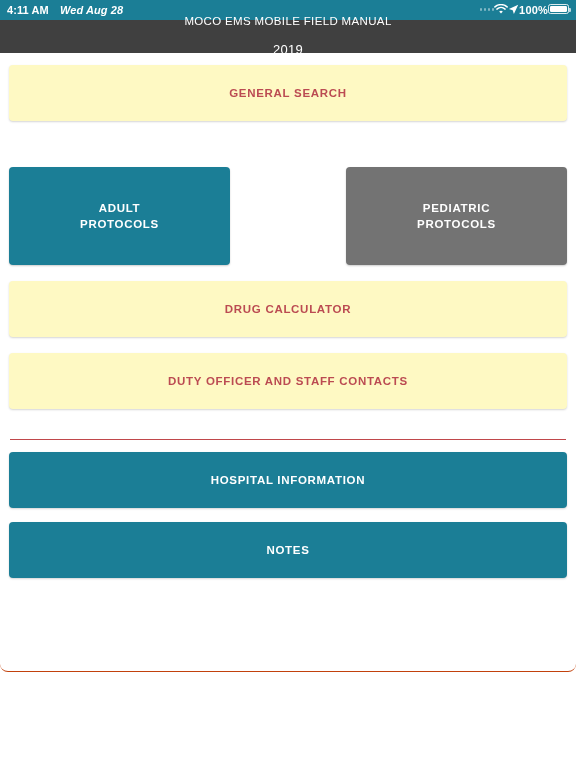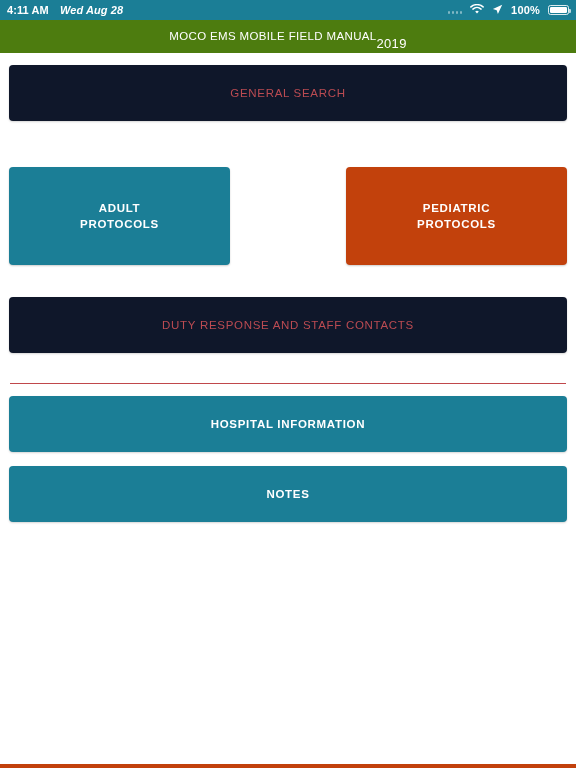--- a/index.html
+++ b/index.html
@@ -4,40 +4,41 @@
 <style>
   * { margin:0; padding:0; box-sizing:border-box; }
   html, body {
     width:576px; height:768px;
     background:#ffffff;
     font-family:"Liberation Sans", sans-serif;
     overflow:hidden;
   }
   #app {
     position:relative;
-    width:576px; height:768px;
+    width:576px; height:672px;
     background:#ffffff;
-    border-bottom:4px solid #c2410c;
+    border-bottom:1px solid #c2410c;
+    border-radius:8px;
   }
 
   
   .statusbar {
     height:20px;
     background:#1b7e96;
     display:flex;
     align-items:center;
     padding:0 7px;
     color:#ffffff;
     font-size:11px;
     letter-spacing:0.1px;
   }
   .sb-left { display:flex; align-items:center; gap:11px; }
   .sb-time { font-weight:600; font-size:11px; }
   .sb-date { font-weight:600; font-size:11px;font-style:italic; }
-  .sb-right { margin-left:auto; display:flex; align-items:center; gap:8px; }
+  .sb-right { margin-left:auto; display:flex; align-items:flex-start; gap:0; }
   .sig-dots { display:flex; align-items:flex-end; gap:1.5px; height:7px; }
   .sig-dots i { display:block; width:2.5px; height:2.5px; border-radius:50%;
                 background:rgba(255,255,255,0.45); }
   .wifi-ic, .loc-ic { display:block; }
   .sb-batt-pct { font-weight:600; font-size:11px; letter-spacing:0.2px; }
   .batt {
     position:relative; width:21px; height:10px;
     border:1.2px solid rgba(255,255,255,0.85);
     border-radius:2.5px;
   }
@@ -48,23 +49,23 @@
   }
   .batt i {
     position:absolute; left:1px; top:1px; bottom:1px;
     width:17px; background:#ffffff; border-radius:1.2px;
     display:block;
   }
 
   
   .titlebar {
     height:33px;
-    background:#4d7c0f;
-    color:#ffffff;
-    display:flex; flex-direction:row;
+    background:#404040;
+    color:#ffffff;
+    display:flex; flex-direction:column;
     align-items:center; justify-content:center;
     line-height:1.12;
   }
   .title-main { font-size:11.5px; letter-spacing:0.35px; }
   .title-sub  { font-size:13px; letter-spacing:0.3px; margin-top:15px; }
 
   
   .content { position:relative; padding:0 9px; }
 
   .btn {
@@ -72,24 +73,24 @@
     width:100%;
     border-radius:4px;
     display:flex; align-items:center; justify-content:center;
     text-align:center;
     box-shadow:0 1px 2px rgba(0,0,0,0.17);
     cursor:pointer;
     user-select:none;
     line-height:1.25;
   }
   .btn-gray {
-    background:#0f172a;
+    background:#fef9c3;
     color:#bb4b52;
     font-size:11.5px;
-    font-weight:400;
+    font-weight:700;
     letter-spacing:0.7px;
     height:56px;
   }
   .btn-teal {
     background:#1b7e96;
     color:#ffffff;
     font-size:11.5px;
     font-weight:700;
     letter-spacing:0.7px;
     height:56px;
@@ -112,21 +113,21 @@
     color:#ffffff;
     font-size:11.5px;
     font-weight:700;
     letter-spacing:0.7px;
     box-shadow:0 1px 2px rgba(0,0,0,0.2);
     cursor:pointer; user-select:none;
     text-align:center;
     line-height:1.4;
   }
   .proto-teal { background:#1b7e96; }
-  .proto-red  { background:#c2410c; }
+  .proto-red  { background:#737373; }
   .proto-lbl span { display:block; }
 
   .divider {
     height:0; border-top:1.6px solid #c0474b;
     margin:14px 1px 12px 1px;
   }
 </style>
 </head>
 <body>
 
@@ -185,22 +186,23 @@
       </div>
       <div class="proto-btn proto-red">
         <div class="proto-lbl">
           <span>PEDIATRIC</span>
           <span>PROTOCOLS</span>
         </div>
       </div>
     </div>
 
     <div class="sp-16"></div>
-    <div class="sp-16"></div>
-    <div class="btn btn-gray">DUTY RESPONSE AND STAFF CONTACTS</div>
+    <div class="btn btn-gray">DRUG CALCULATOR</div>
+    <div class="sp-16"></div>
+    <div class="btn btn-gray">DUTY OFFICER AND STAFF CONTACTS</div>
     <div class="sp-16"></div>
 
     <div class="divider"></div>
 
     <div class="btn btn-teal">HOSPITAL INFORMATION</div>
     <div class="sp-14"></div>
     <div class="btn btn-teal">NOTES</div>
 
   </div>
 </div>

